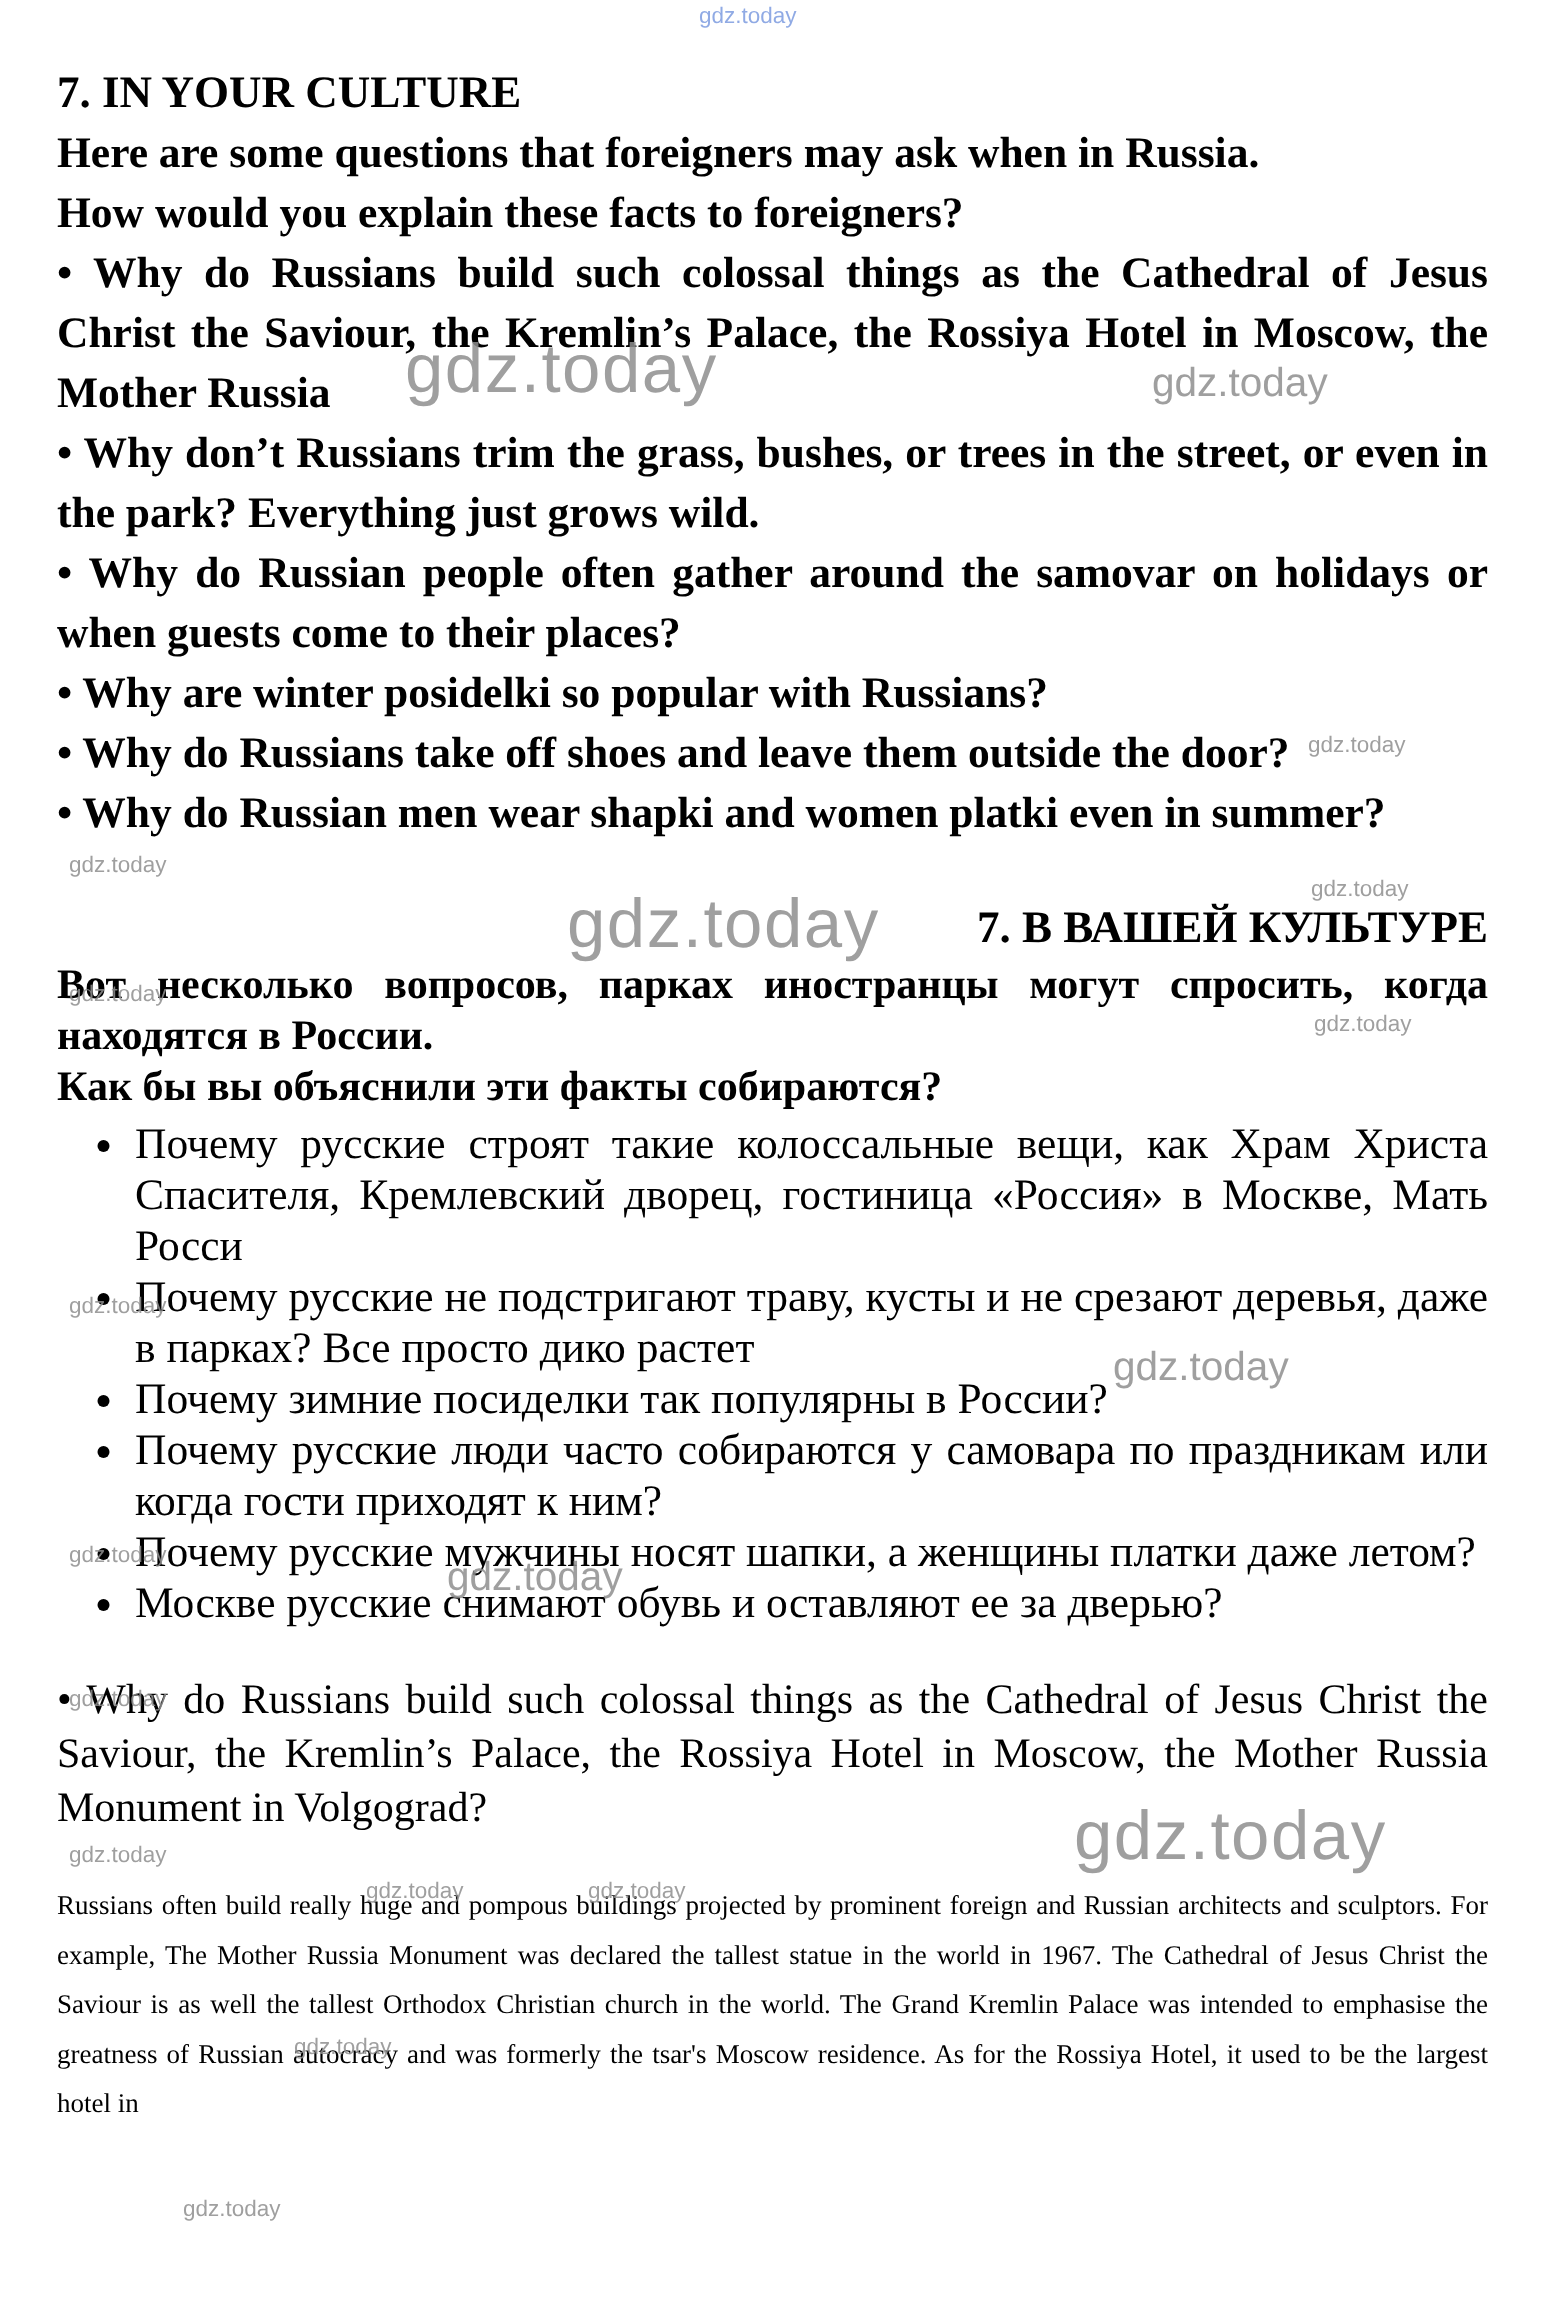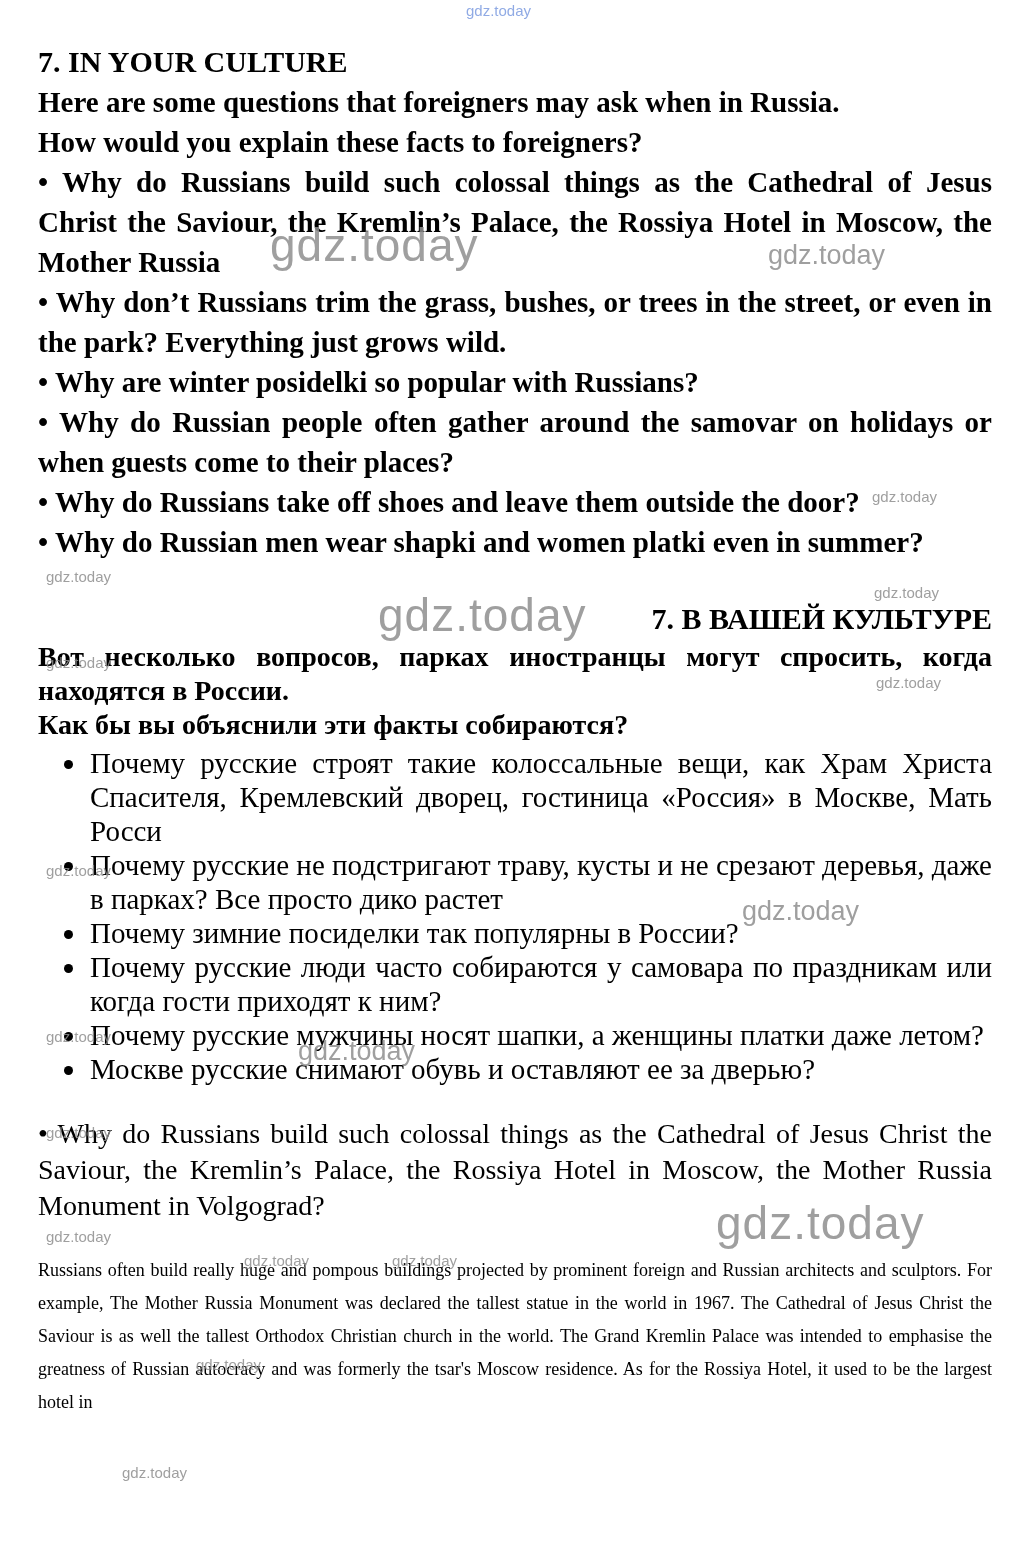--- a/index.html
+++ b/index.html
@@ -108,22 +108,22 @@
 <body>
 
 <div class="page">
 
   <div class="en-block">
     <p class="en-title">7. IN YOUR CULTURE</p>
     <p>Here are some questions that foreigners may ask when in Russia.</p>
     <p>How would you explain these facts to foreigners?</p>
     <p>• Why do Russians build such colossal things as the Cathedral of Jesus Christ the Saviour, the Kremlin’s Palace, the Rossiya Hotel in Moscow, the Mother Russia</p>
     <p>• Why don’t Russians trim the grass, bushes, or trees in the street, or even in the park? Everything just grows wild.</p>
+    <p>• Why do Russian people often gather around the samovar on holidays or when guests come to their places?</p>
     <p>• Why are winter posidelki so popular with Russians?</p>
-    <p>• Why do Russian people often gather around the samovar on holidays or when guests come to their places?</p>
     <p>• Why do Russians take off shoes and leave them outside the door?</p>
     <p>• Why do Russian men wear shapki and women platki even in summer?</p>
   </div>
 
   <div class="ru-block">
     <p class="ru-title">7. В ВАШЕЙ КУЛЬТУРЕ</p>
     <p class="ru-intro">Вот несколько вопросов, парках иностранцы могут спросить, когда находятся в России.</p>
     <p class="ru-intro">Как бы вы объяснили эти факты собираются?</p>
     <ul class="ru-list">
       <li>Почему русские строят такие колоссальные вещи, как Храм Христа Спасителя, Кремлевский дворец, гостиница «Россия» в Москве, Мать Росси</li>

